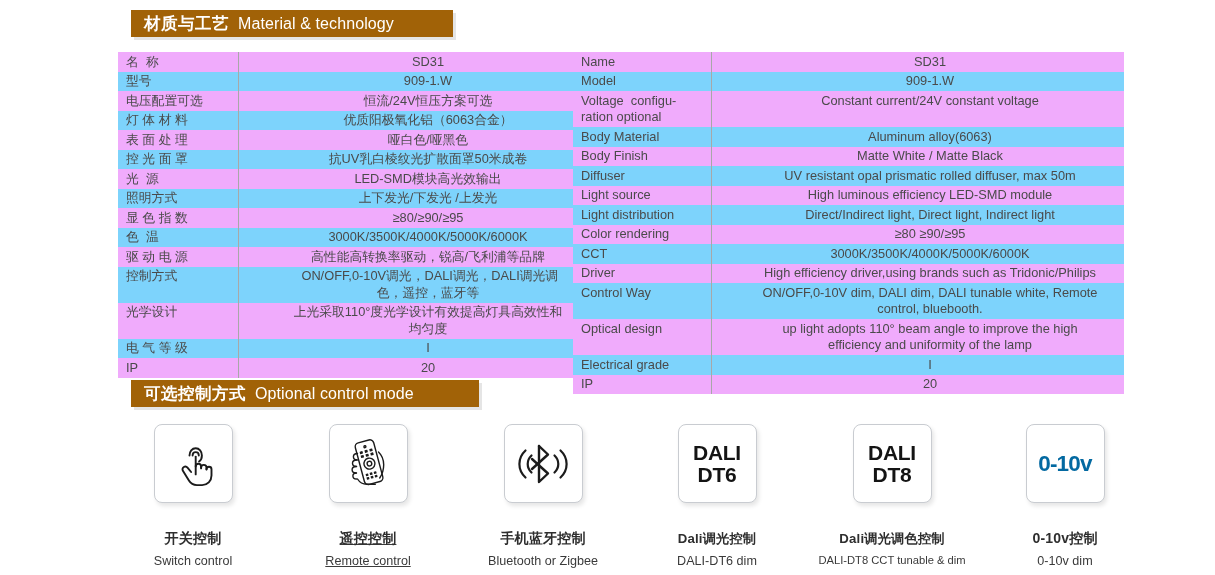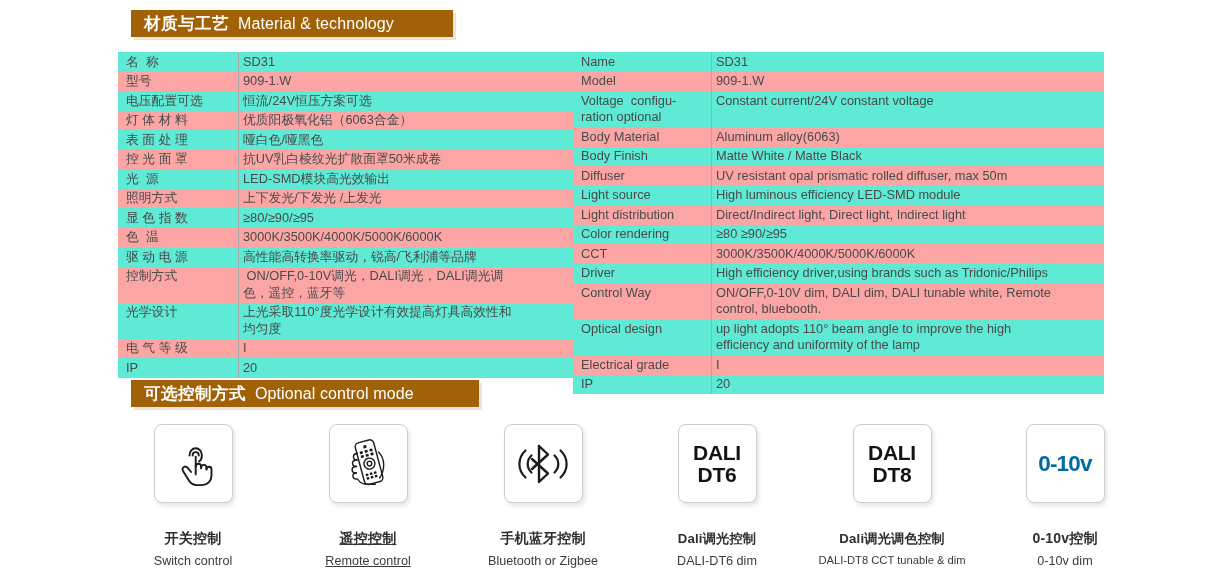--- a/index.html
+++ b/index.html
@@ -47,37 +47,38 @@
   
   .spec-table {
     position: absolute;
     border-collapse: collapse;
     table-layout: fixed;
     font-size: 12.6px;
   }
   #table-zh { left: 118px; top: 52px; width: 442px; }
   #table-en { left: 573px; top: 52px; width: 518px; }
 
-  .spec-table tr.row-shade { background: #5eead4; }
-  .spec-table tr.row-plain { background: #fca5a5; }
+  .spec-table tr.row-shade { background: #f0abfc; }
+  .spec-table tr.row-plain { background: #7dd3fc; }
 
   .spec-table td {
     padding: 1.5px 0 1.5px 0;
     vertical-align: top;
     line-height: 16.5px;
     color: #4a4a4a;
   }
   .spec-table td.k {
     padding-left: 8px;
     white-space: pre-wrap;
   }
   .spec-table td.v {
-    padding-left: 4px;
+    padding-left: 24px;
     border-left: 1px solid #a8a8a8;
     white-space: pre-wrap;
+    text-align: center;
   }
   #table-zh td.k { width: 112px; }
   #table-zh td.v { width: 330px; }
   #table-en td.k { width: 130px; }
   #table-en td.v { width: 388px; }
 
   #table-zh { font-size: 12.8px; }
   #table-en { font-size: 12.8px; }
 
   

